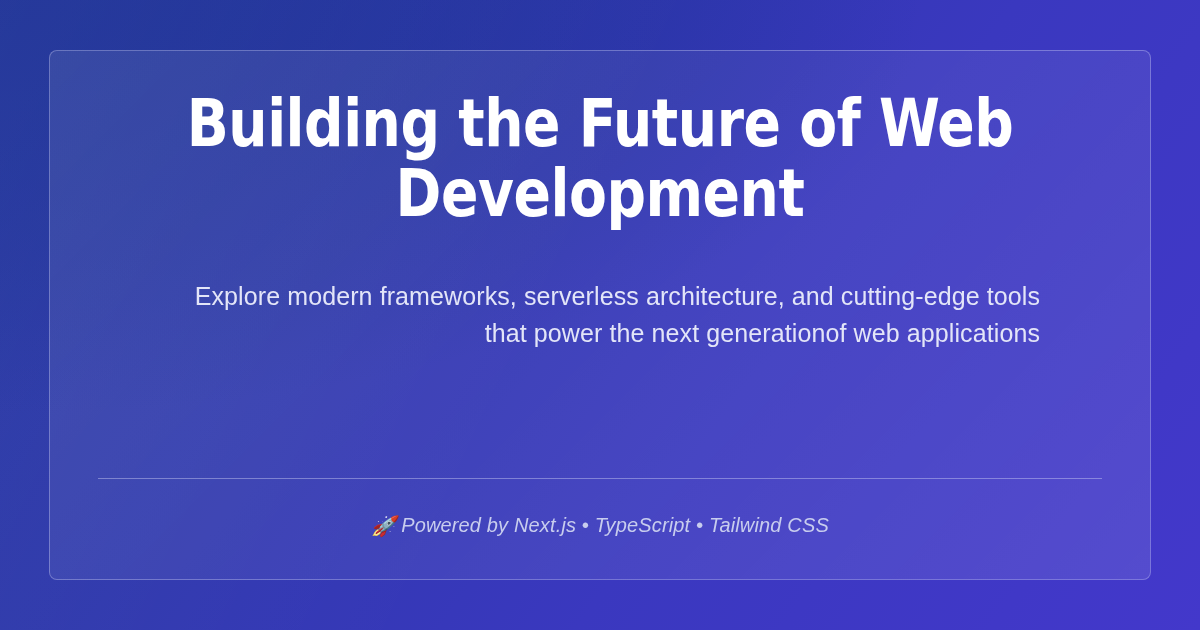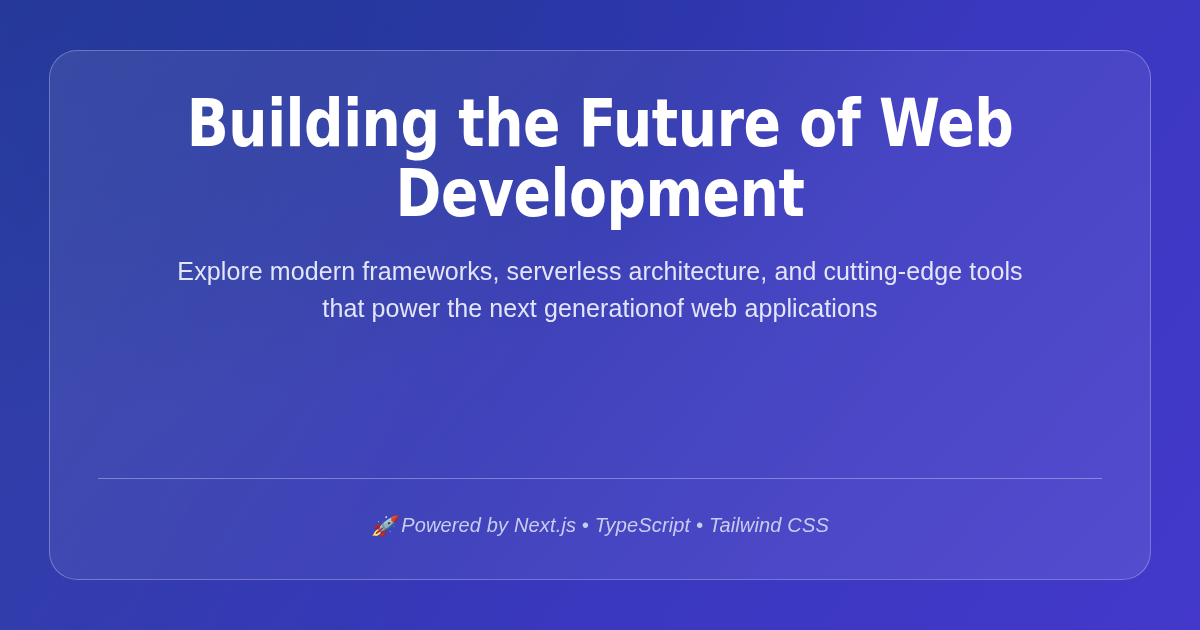--- a/index.html
+++ b/index.html
@@ -35,21 +35,21 @@
     pointer-events:none;
   }
 
   
   .panel {
     position:absolute;
     left:49px;
     top:50px;
     width:1102px;
     height:530px;
-    border-radius:28px;
+    border-radius:8px;
     border:1px solid rgba(212,215,248,0.34);
     background:linear-gradient(135deg, rgba(255,255,255,0.085) 0%, rgba(255,255,255,0.055) 45%, rgba(255,255,255,0.10) 100%);
     display:flex;
     flex-direction:column;
     align-items:center;
     z-index:2;
   }
 
   
   .title {
@@ -63,22 +63,22 @@
     line-height:70px;
     letter-spacing:-0.5px;
     font-stretch:condensed;
     transform:scaleX(0.93);
     transform-origin:center top;
   }
 
   
   .subtitle {
     width:880px;
-    margin-top:24px;
-    text-align:center;
+    margin-top:49px;
+    text-align:right;
     color:#e3e5f8;
     font-family:"Liberation Sans", sans-serif;
     font-weight:400;
     font-size:25px;
     line-height:37px;
     letter-spacing:0.1px;
   }
 
   
   .spacer { flex:1 1 auto; }

